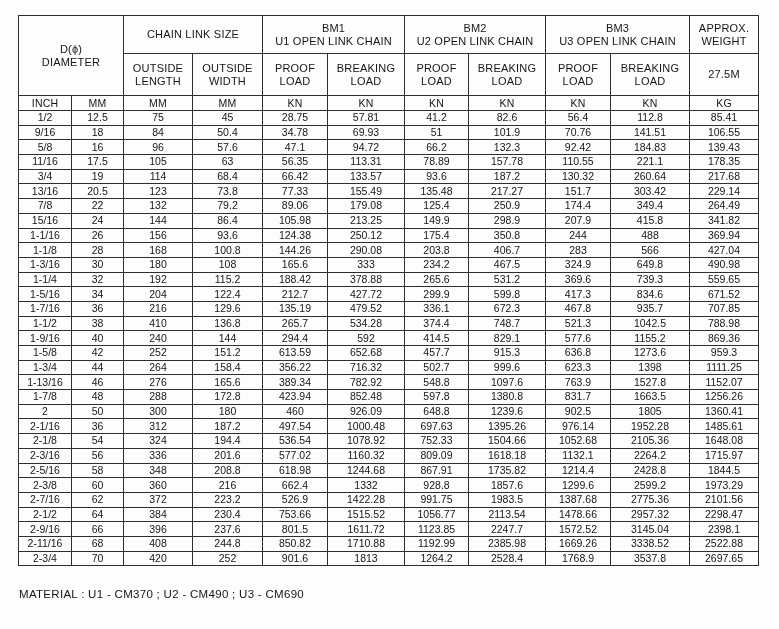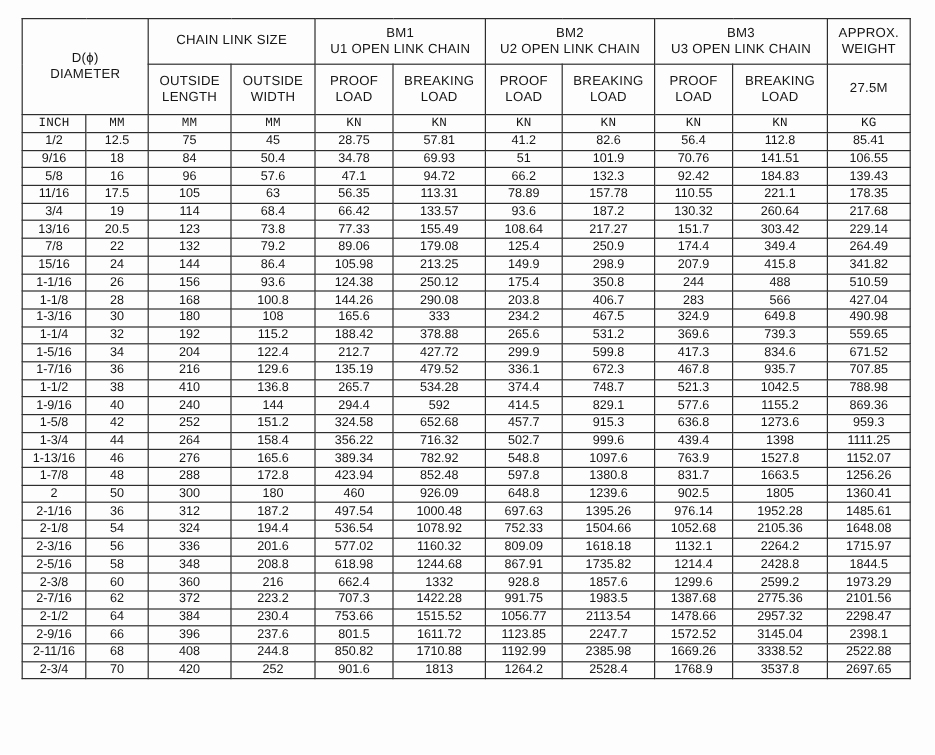--- a/index.html
+++ b/index.html
@@ -29,21 +29,21 @@
     white-space: nowrap;
   }
   .spec thead th {
     font-weight: normal;
     font-size: 11px;
     line-height: 13px;
     letter-spacing: 0.2px;
   }
   .spec tr.hrow1 th { height: 37px; }
   .spec tr.hrow2 th { height: 41px; }
-  .spec tr.units th { height: 14px; font-size: 10.5px; line-height: 12px; font-family: Liberation Mono, monospace; }
+  .spec tr.units th { height: 14px; font-size: 10.5px; line-height: 12px; }
   .spec tbody td {
     height: 13.7px;
     font-size: 10.5px;
     line-height: 13px;
   }
   .material-note {
     position: absolute;
     left: 19px;
     top: 588px;
     font-size: 11.5px;
@@ -208,21 +208,21 @@
           <td>260.64</td>
           <td>217.68</td>
         </tr>
         <tr>
           <td>13/16</td>
           <td>20.5</td>
           <td>123</td>
           <td>73.8</td>
           <td>77.33</td>
           <td>155.49</td>
-          <td>108.64</td>
+          <td>135.48</td>
           <td>217.27</td>
           <td>151.7</td>
           <td>303.42</td>
           <td>229.14</td>
         </tr>
         <tr>
           <td>7/8</td>
           <td>22</td>
           <td>132</td>
           <td>79.2</td>
@@ -251,21 +251,21 @@
           <td>1-1/16</td>
           <td>26</td>
           <td>156</td>
           <td>93.6</td>
           <td>124.38</td>
           <td>250.12</td>
           <td>175.4</td>
           <td>350.8</td>
           <td>244</td>
           <td>488</td>
-          <td>510.59</td>
+          <td>369.94</td>
         </tr>
         <tr>
           <td>1-1/8</td>
           <td>28</td>
           <td>168</td>
           <td>100.8</td>
           <td>144.26</td>
           <td>290.08</td>
           <td>203.8</td>
           <td>406.7</td>
@@ -349,38 +349,38 @@
           <td>829.1</td>
           <td>577.6</td>
           <td>1155.2</td>
           <td>869.36</td>
         </tr>
         <tr>
           <td>1-5/8</td>
           <td>42</td>
           <td>252</td>
           <td>151.2</td>
-          <td>324.58</td>
+          <td>613.59</td>
           <td>652.68</td>
           <td>457.7</td>
           <td>915.3</td>
           <td>636.8</td>
           <td>1273.6</td>
           <td>959.3</td>
         </tr>
         <tr>
           <td>1-3/4</td>
           <td>44</td>
           <td>264</td>
           <td>158.4</td>
           <td>356.22</td>
           <td>716.32</td>
           <td>502.7</td>
           <td>999.6</td>
-          <td>439.4</td>
+          <td>623.3</td>
           <td>1398</td>
           <td>1111.25</td>
         </tr>
         <tr>
           <td>1-13/16</td>
           <td>46</td>
           <td>276</td>
           <td>165.6</td>
           <td>389.34</td>
           <td>782.92</td>
@@ -479,21 +479,21 @@
           <td>1857.6</td>
           <td>1299.6</td>
           <td>2599.2</td>
           <td>1973.29</td>
         </tr>
         <tr>
           <td>2-7/16</td>
           <td>62</td>
           <td>372</td>
           <td>223.2</td>
-          <td>707.3</td>
+          <td>526.9</td>
           <td>1422.28</td>
           <td>991.75</td>
           <td>1983.5</td>
           <td>1387.68</td>
           <td>2775.36</td>
           <td>2101.56</td>
         </tr>
         <tr>
           <td>2-1/2</td>
           <td>64</td>
@@ -542,14 +542,15 @@
           <td>1813</td>
           <td>1264.2</td>
           <td>2528.4</td>
           <td>1768.9</td>
           <td>3537.8</td>
           <td>2697.65</td>
         </tr>
       </tbody>
   </table>
 
+  <div class="material-note">MATERIAL : U1 - CM370 ; U2 - CM490 ; U3 - CM690</div>
 
 </div>
 
 </body></html>

